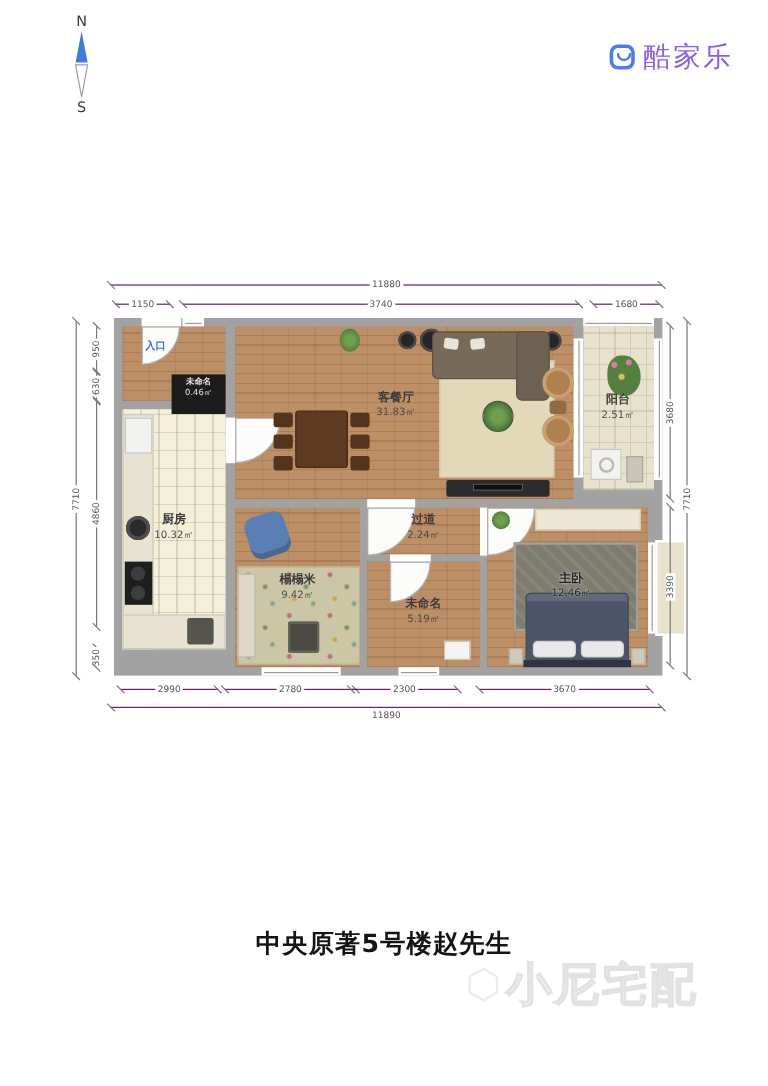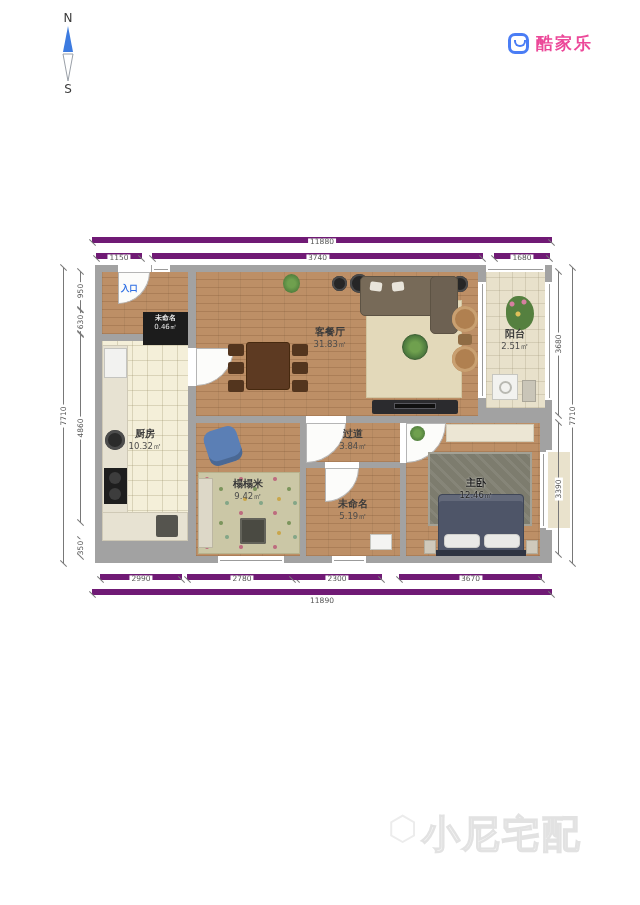--- a/index.html
+++ b/index.html
@@ -10,21 +10,21 @@
 
   
   .compass { left:50px; top:12px; width:36px; display:flex; flex-direction:column; align-items:center; }
   .compass-label { font-size:12px; color:#3a3a3a; line-height:1.1; }
 
   
   .logo { left:508px; top:32px; display:flex; align-items:center; gap:7px; }
   .logo-icon { width:21px; height:21px; border:3px solid #4a7df5; border-radius:7px; position:relative; }
   .logo-icon::after { content:""; position:absolute; left:3px; top:4px; width:8px; height:5px;
     border:2px solid #4a7df5; border-top:none; border-radius:0 0 8px 8px; }
-  .logo-text { font-size:17px; font-weight:bold; color:#ec4899; letter-spacing:2px; }
+  .logo-text { font-size:23px; font-weight:normal; color:#8b5cf6; letter-spacing:2px; }
 
   
   .wall-base { background:#a2a2a2; }
   .floor-wood { background-color:#bd8f66;
     background-image:
       repeating-linear-gradient(0deg, rgba(90,50,20,0.18) 0 1px, transparent 1px 8px),
       repeating-linear-gradient(90deg, rgba(0,0,0,0.06) 0 1px, transparent 1px 22px); }
   .floor-cream { background-color:#f4efd9;
     background-image:
       repeating-linear-gradient(0deg, rgba(150,140,100,0.28) 0 1px, transparent 1px 15px),
@@ -49,41 +49,41 @@
 
   
   .room-label { text-align:center; z-index:4; }
   .rname { font-size:10px; font-weight:bold; color:#3b3b3b; line-height:1.25; white-space:nowrap; }
   .rarea { font-size:8.5px; color:#4c4c4c; line-height:1.25; white-space:nowrap; }
   .room-label.onrug .rname, .room-label.onrug .rarea { color:#1d1d1d; text-shadow:0 0 2px rgba(255,255,255,0.8); }
   .closet-label .rname, .closet-label .rarea { font-size:7px; color:#e6e6e6; }
   .entrance-label { font-size:8.5px; font-weight:bold; color:#2f6fe4; z-index:4; white-space:nowrap; }
 
   
-  .dim-h { height:0; border-top:6px solid #701a75; z-index:5; }
+  .dim-h { height:0; border-top:1px solid #701a75; z-index:5; }
   .dim-h::before, .dim-h::after { content:""; position:absolute; width:9px; height:1px; background:#787878; top:-1px; transform:rotate(45deg); }
   .dim-h::before { left:-4px; } .dim-h::after { right:-4px; }
   .dim-v { width:0; border-left:1px solid #787878; z-index:5; }
   .dim-v::before, .dim-v::after { content:""; position:absolute; width:9px; height:1px; background:#787878; left:-5px; transform:rotate(45deg); }
   .dim-v::before { top:-1px; } .dim-v::after { bottom:-1px; }
   .dlab { position:absolute; left:50%; top:0; transform:translate(-50%,-55%); background:#fff; padding:0 2px;
     font-size:7.5px; color:#555; line-height:1.1; white-space:nowrap; }
   .dlab-v { position:absolute; left:0; top:50%; transform:translate(-50%,-50%) rotate(-90deg); background:#fff; padding:0 2px;
     font-size:7.5px; color:#555; line-height:1.1; white-space:nowrap; }
 
   
   .circ { border-radius:50%; }
 
   
   .title { left:0; top:772px; width:640px; text-align:center; font-size:21px; font-weight:bold; color:#141414; letter-spacing:1px; z-index:3; }
   .area-bar { left:50%; top:815px; transform:translateX(-50%); background:#ececec; border-radius:3px; padding:5px 20px;
     font-size:13px; color:#3c3c3c; z-index:2; white-space:nowrap; }
   .watermark { left:388px; top:798px; display:flex; align-items:center; gap:4px; z-index:3; pointer-events:none; }
   .wm-hex { font-size:34px; color:#ececec; line-height:1; }
-  .wm-text { font-size:38px; font-weight:800; letter-spacing:2px; color:#f7f7f7; -webkit-text-stroke:1.2px #e2e2e2; line-height:1.2;margin-top:14px; }
+  .wm-text { font-size:38px; font-weight:800; letter-spacing:2px; color:#f7f7f7; -webkit-text-stroke:1.2px #e2e2e2; line-height:1.2; }
 </style>
 </head>
 <body>
 
 <div class="page">
 
   <div class="abs compass">
     <div class="compass-label">N</div>
     <svg width="18" height="58" viewBox="0 0 18 58">
       <polygon points="9,1 14,27 4,27" fill="#3d7be0"></polygon>
@@ -193,21 +193,21 @@
   <div class="abs room-label" style="left:488px;top:328px;width:54px">
     <div class="rname">阳台</div>
     <div class="rarea">2.51㎡</div>
   </div>
   <div class="abs room-label" style="left:115px;top:428px;width:60px">
     <div class="rname">厨房</div>
     <div class="rarea">10.32㎡</div>
   </div>
   <div class="abs room-label" style="left:327px;top:428px;width:52px">
     <div class="rname">过道</div>
-    <div class="rarea">3.84㎡</div>
+    <div class="rarea">2.24㎡</div>
   </div>
   <div class="abs room-label" style="left:220px;top:478px;width:56px">
     <div class="rname">榻榻米</div>
     <div class="rarea">9.42㎡</div>
   </div>
   <div class="abs room-label" style="left:325px;top:498px;width:56px">
     <div class="rname">未命名</div>
     <div class="rarea">5.19㎡</div>
   </div>
   <div class="abs room-label onrug" style="left:448px;top:477px;width:56px">
@@ -267,18 +267,19 @@
   <div class="abs dim-v" style="left:558px;top:272px;height:143px">
     <span class="dlab-v">3680</span>
     </div>
   <div class="abs dim-v" style="left:558px;top:423px;height:131px">
     <span class="dlab-v">3390</span>
     </div>
   <div class="abs dim-v" style="left:572px;top:268px;height:295px">
     <span class="dlab-v">7710</span>
     </div>
 
+  <div class="abs title">中央原著5号楼赵先生</div>
   <div class="abs watermark">
     <span class="wm-hex">⬡</span>
     <span class="wm-text">小尼宅配</span>
   </div>
 
 </div>
 
 </body></html>

